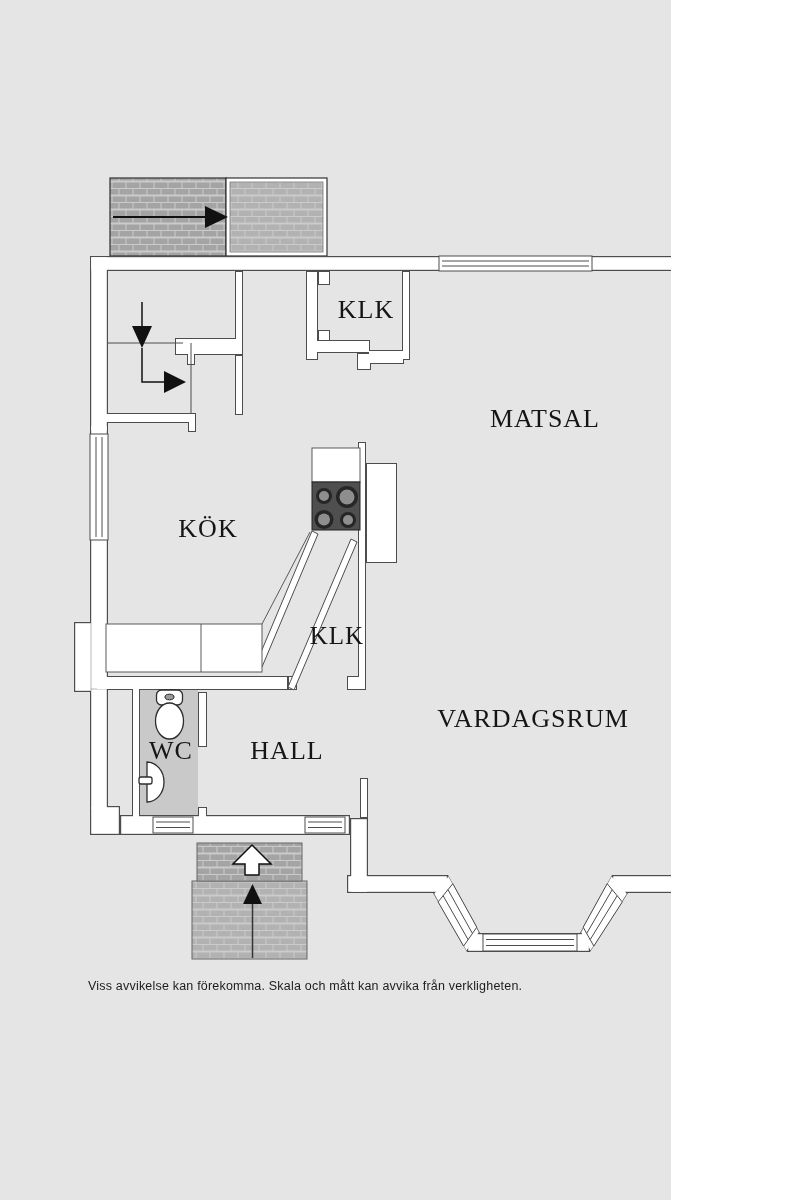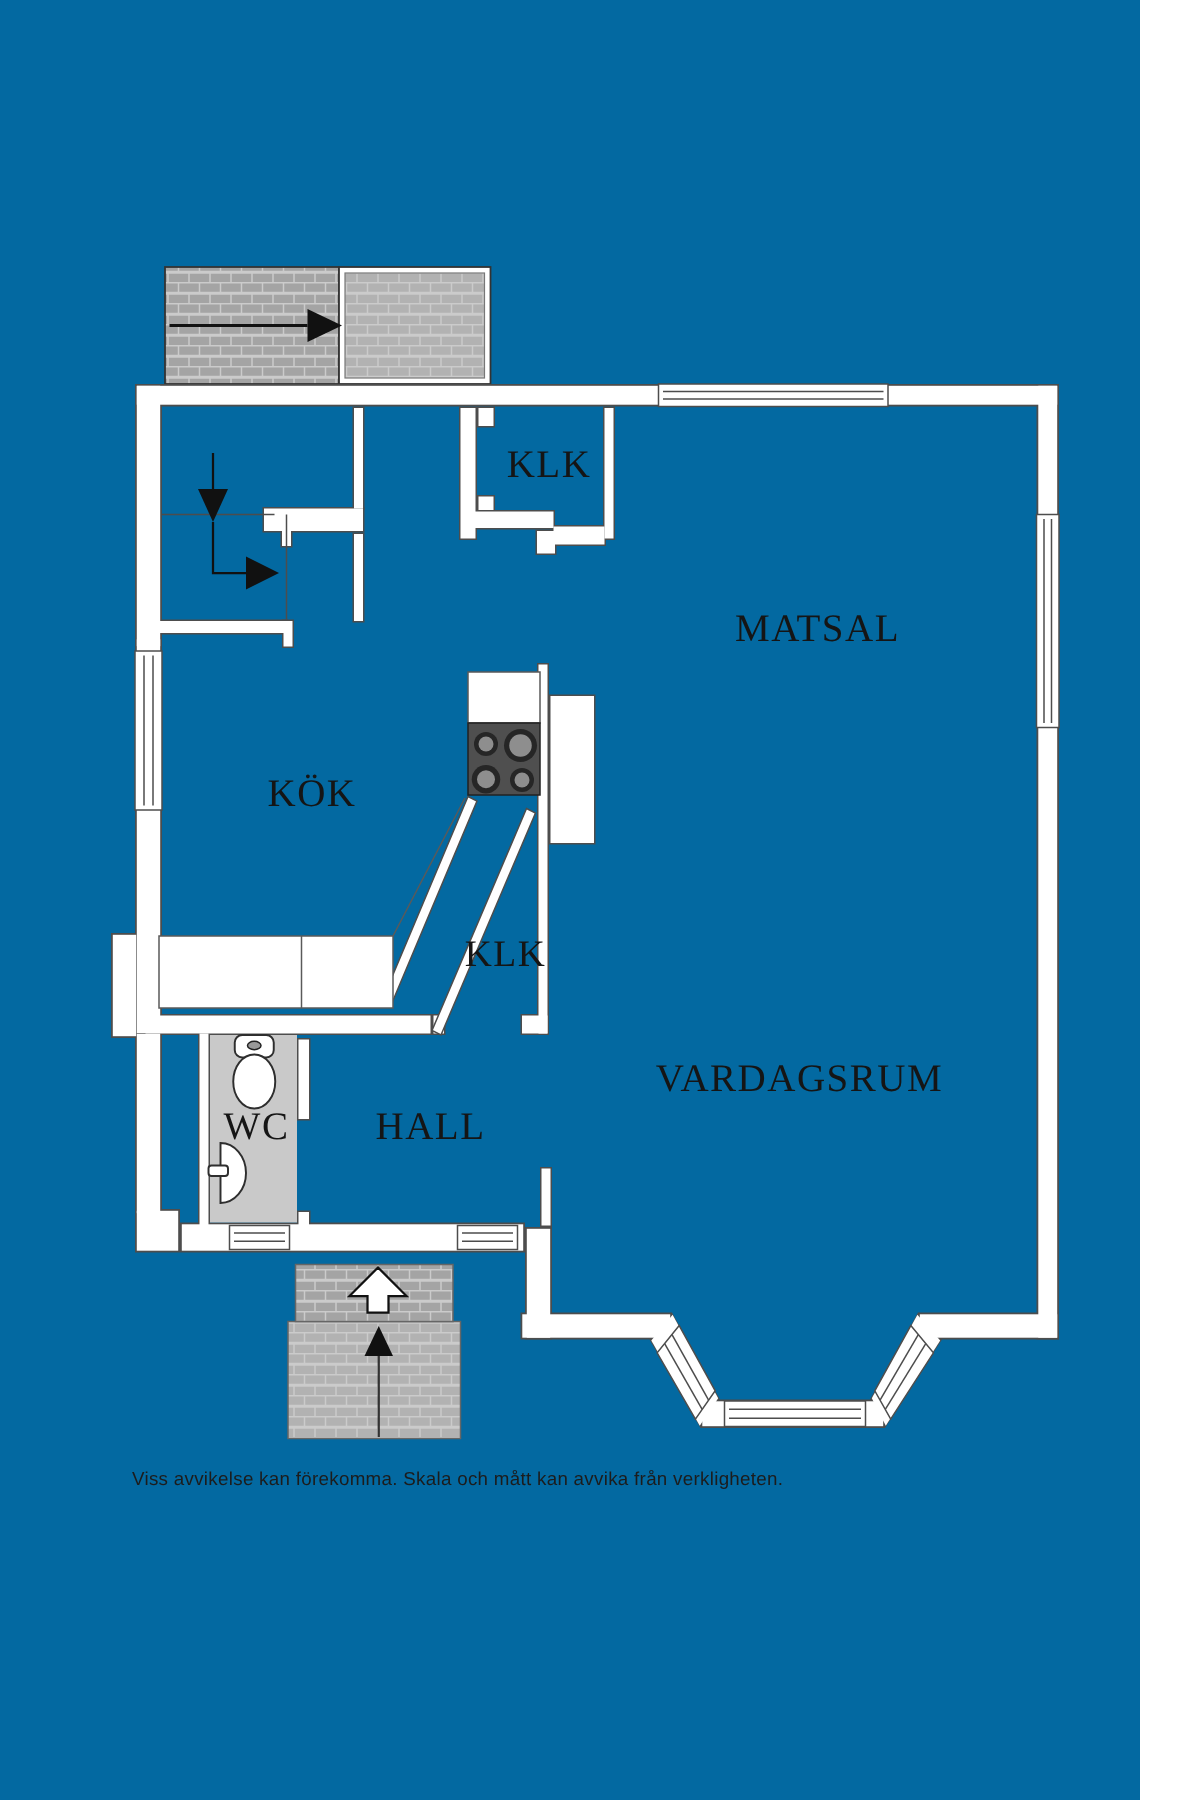--- a/index.html
+++ b/index.html
@@ -1,16 +1,16 @@
 <!DOCTYPE html>
 <html><head>
 <meta charset="utf-8">
 <style>
   html,body{margin:0;padding:0;background:#ffffff;}
-  .page{position:relative;width:760px;height:1200px;background:#0369a1;overflow:hidden;
+  .page{position:relative;width:671px;height:1200px;background:#e5e5e5;overflow:hidden;
         font-family:"Liberation Sans",sans-serif;}
   svg{position:absolute;left:0;top:0;}
   .room-label{font-family:"Liberation Serif",serif;font-size:26px;fill:#151515;letter-spacing:1px;}
   .room-label.small{font-size:25px;}
   .disclaimer{font-family:"Liberation Sans",sans-serif;font-size:12.5px;fill:#1c1c1c;letter-spacing:0.2px;}
   .wd *{fill:#4d4d4d;}
   .ww *{fill:#ffffff;}
   .thin{stroke:#4d4d4d;stroke-width:1;fill:none;}
   .winbox{fill:#ffffff;stroke:#4d4d4d;stroke-width:1;}
   .glass{stroke:#4d4d4d;stroke-width:1;fill:none;}

